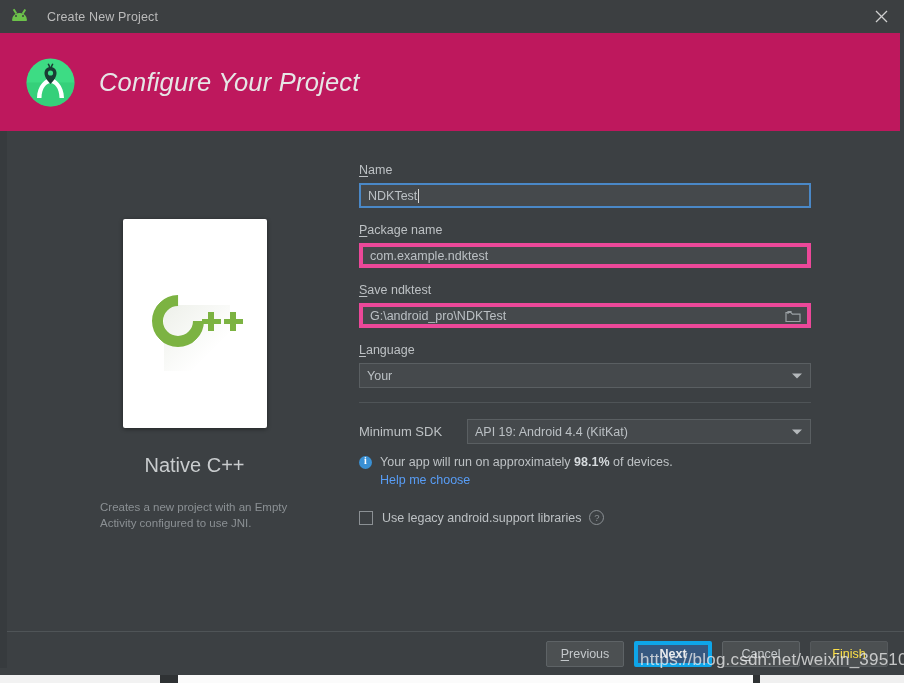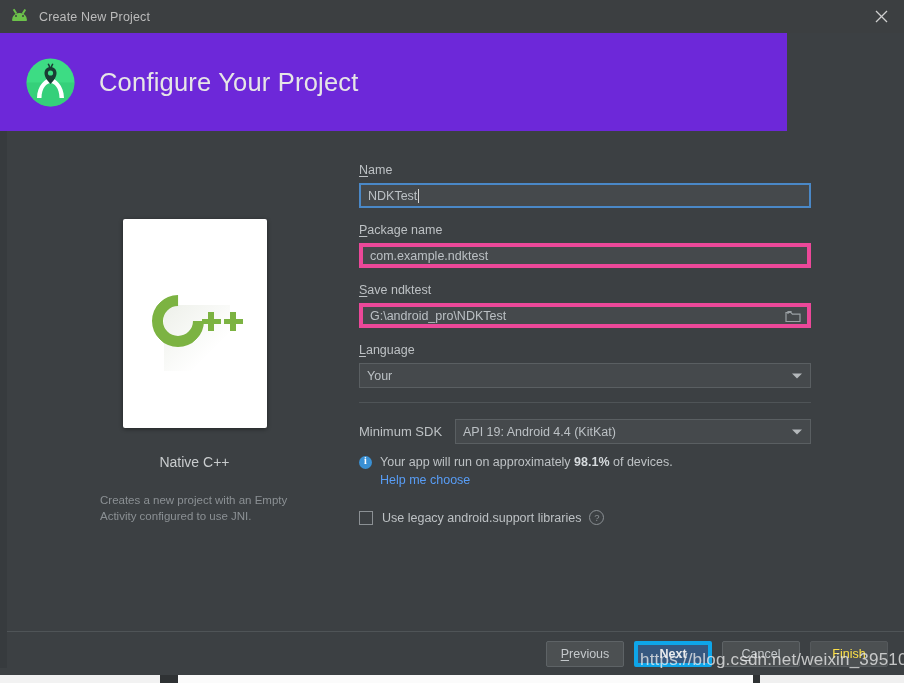--- a/index.html
+++ b/index.html
@@ -24,21 +24,21 @@
     background: #2f3234;
   }
   .bg-bottom-strip .seg1 { position:absolute; left:0; top:0; width:160px; height:8px; background:#f2f2f2; }
   .bg-bottom-strip .seg2 { position:absolute; left:178px; top:0; width:575px; height:8px; background:#fbfbfb; }
   .bg-bottom-strip .seg3 { position:absolute; left:760px; top:0; width:144px; height:8px; background:#f0f0f0; }
 
   
   .titlebar {
     position: absolute; left: 0; top: 0; width: 904px; height: 33px;
     background: #3c3f41;
-    display: flex; align-items: center;
+    display: flex; align-items: center; gap: 8px;
   }
   .titlebar .tb-icon {
     margin-left: 11px; width: 17px; height: 17px; position: relative;
   }
   .tb-icon .droid-body {
     position:absolute; left:1px; top:5px; width:15px; height:8px;
     background:#6cc24a; border-radius: 7px 7px 1px 1px;
   }
   .tb-icon .droid-eye-l, .tb-icon .droid-eye-r {
     position:absolute; top:7px; width:2px; height:2px; border-radius:50%;
@@ -60,23 +60,23 @@
   }
   .titlebar .tb-close {
     position: absolute; right: 0; top: 0; width: 46px; height: 33px;
     display: flex; align-items: center; justify-content: center;
     color: #cfcfcf; font-size: 15px; line-height: 1;
   }
   .titlebar .tb-close svg { display:block; }
 
   
   .header {
-    position: absolute; left: 0; top: 33px; width: 787px; height: 98px;
-    background: #6d28d9;
-    display: flex; align-items: center;
+    position: absolute; left: 0; top: 33px; width: 900px; height: 98px;
+    background: #be185d;
+    display: flex; align-items: center; font-style: italic;
   }
   .header .logo {
     margin-left: 24px;
     width: 53px; height: 53px;
     position: relative;
   }
   .header .header-title {
     margin-left: 22px;
     font-size: 25.5px;
     color: #e6e6e6;
@@ -130,21 +130,21 @@
   .cpp-logo .plus::before, .cpp-logo .plus::after {
     content:""; position:absolute; background:#7cb342;
   }
   .cpp-logo .plus::before { left: 0; top: 7px; width: 19px; height: 5.5px; }
   .cpp-logo .plus::after  { left: 6.8px; top: 0; width: 5.5px; height: 19px; }
   .cpp-logo .plus1 { left: 62px; top: 25px; }
   .cpp-logo .plus2 { left: 84px; top: 25px; }
 
   .preview .tpl-name {
     margin-top: 26px;
-    font-size: 14px;
+    font-size: 20px;
     color: #c9ccce;
   }
   .preview .tpl-desc {
     margin-top: 22px;
     font-size: 11.5px;
     color: #8b9094;
     line-height: 16px;
     text-align: left;
     padding: 0 8px;
   }
@@ -207,21 +207,21 @@
 
   .divider {
     height: 1px; background: #4f5457;
     margin: 14px 0 16px 0;
   }
 
   .sdk-row { display: flex; align-items: center; }
   .sdk-row .sdk-label {
     font-size: 13px; color: #bdc1c4; width: 96px; flex: none;
   }
-  .sdk-row .select-input { flex: 1; }
+  .sdk-row .select-input { flex: 1; margin-left: 12px; }
 
   .info-row {
     display: flex; align-items: flex-start; margin-top: 10px;
   }
   .info-icon {
     width: 13px; height: 13px; border-radius: 50%;
     background: #3a90d4; flex: none; margin-top: 2px;
     position: relative;
   }
   .info-icon::after {

